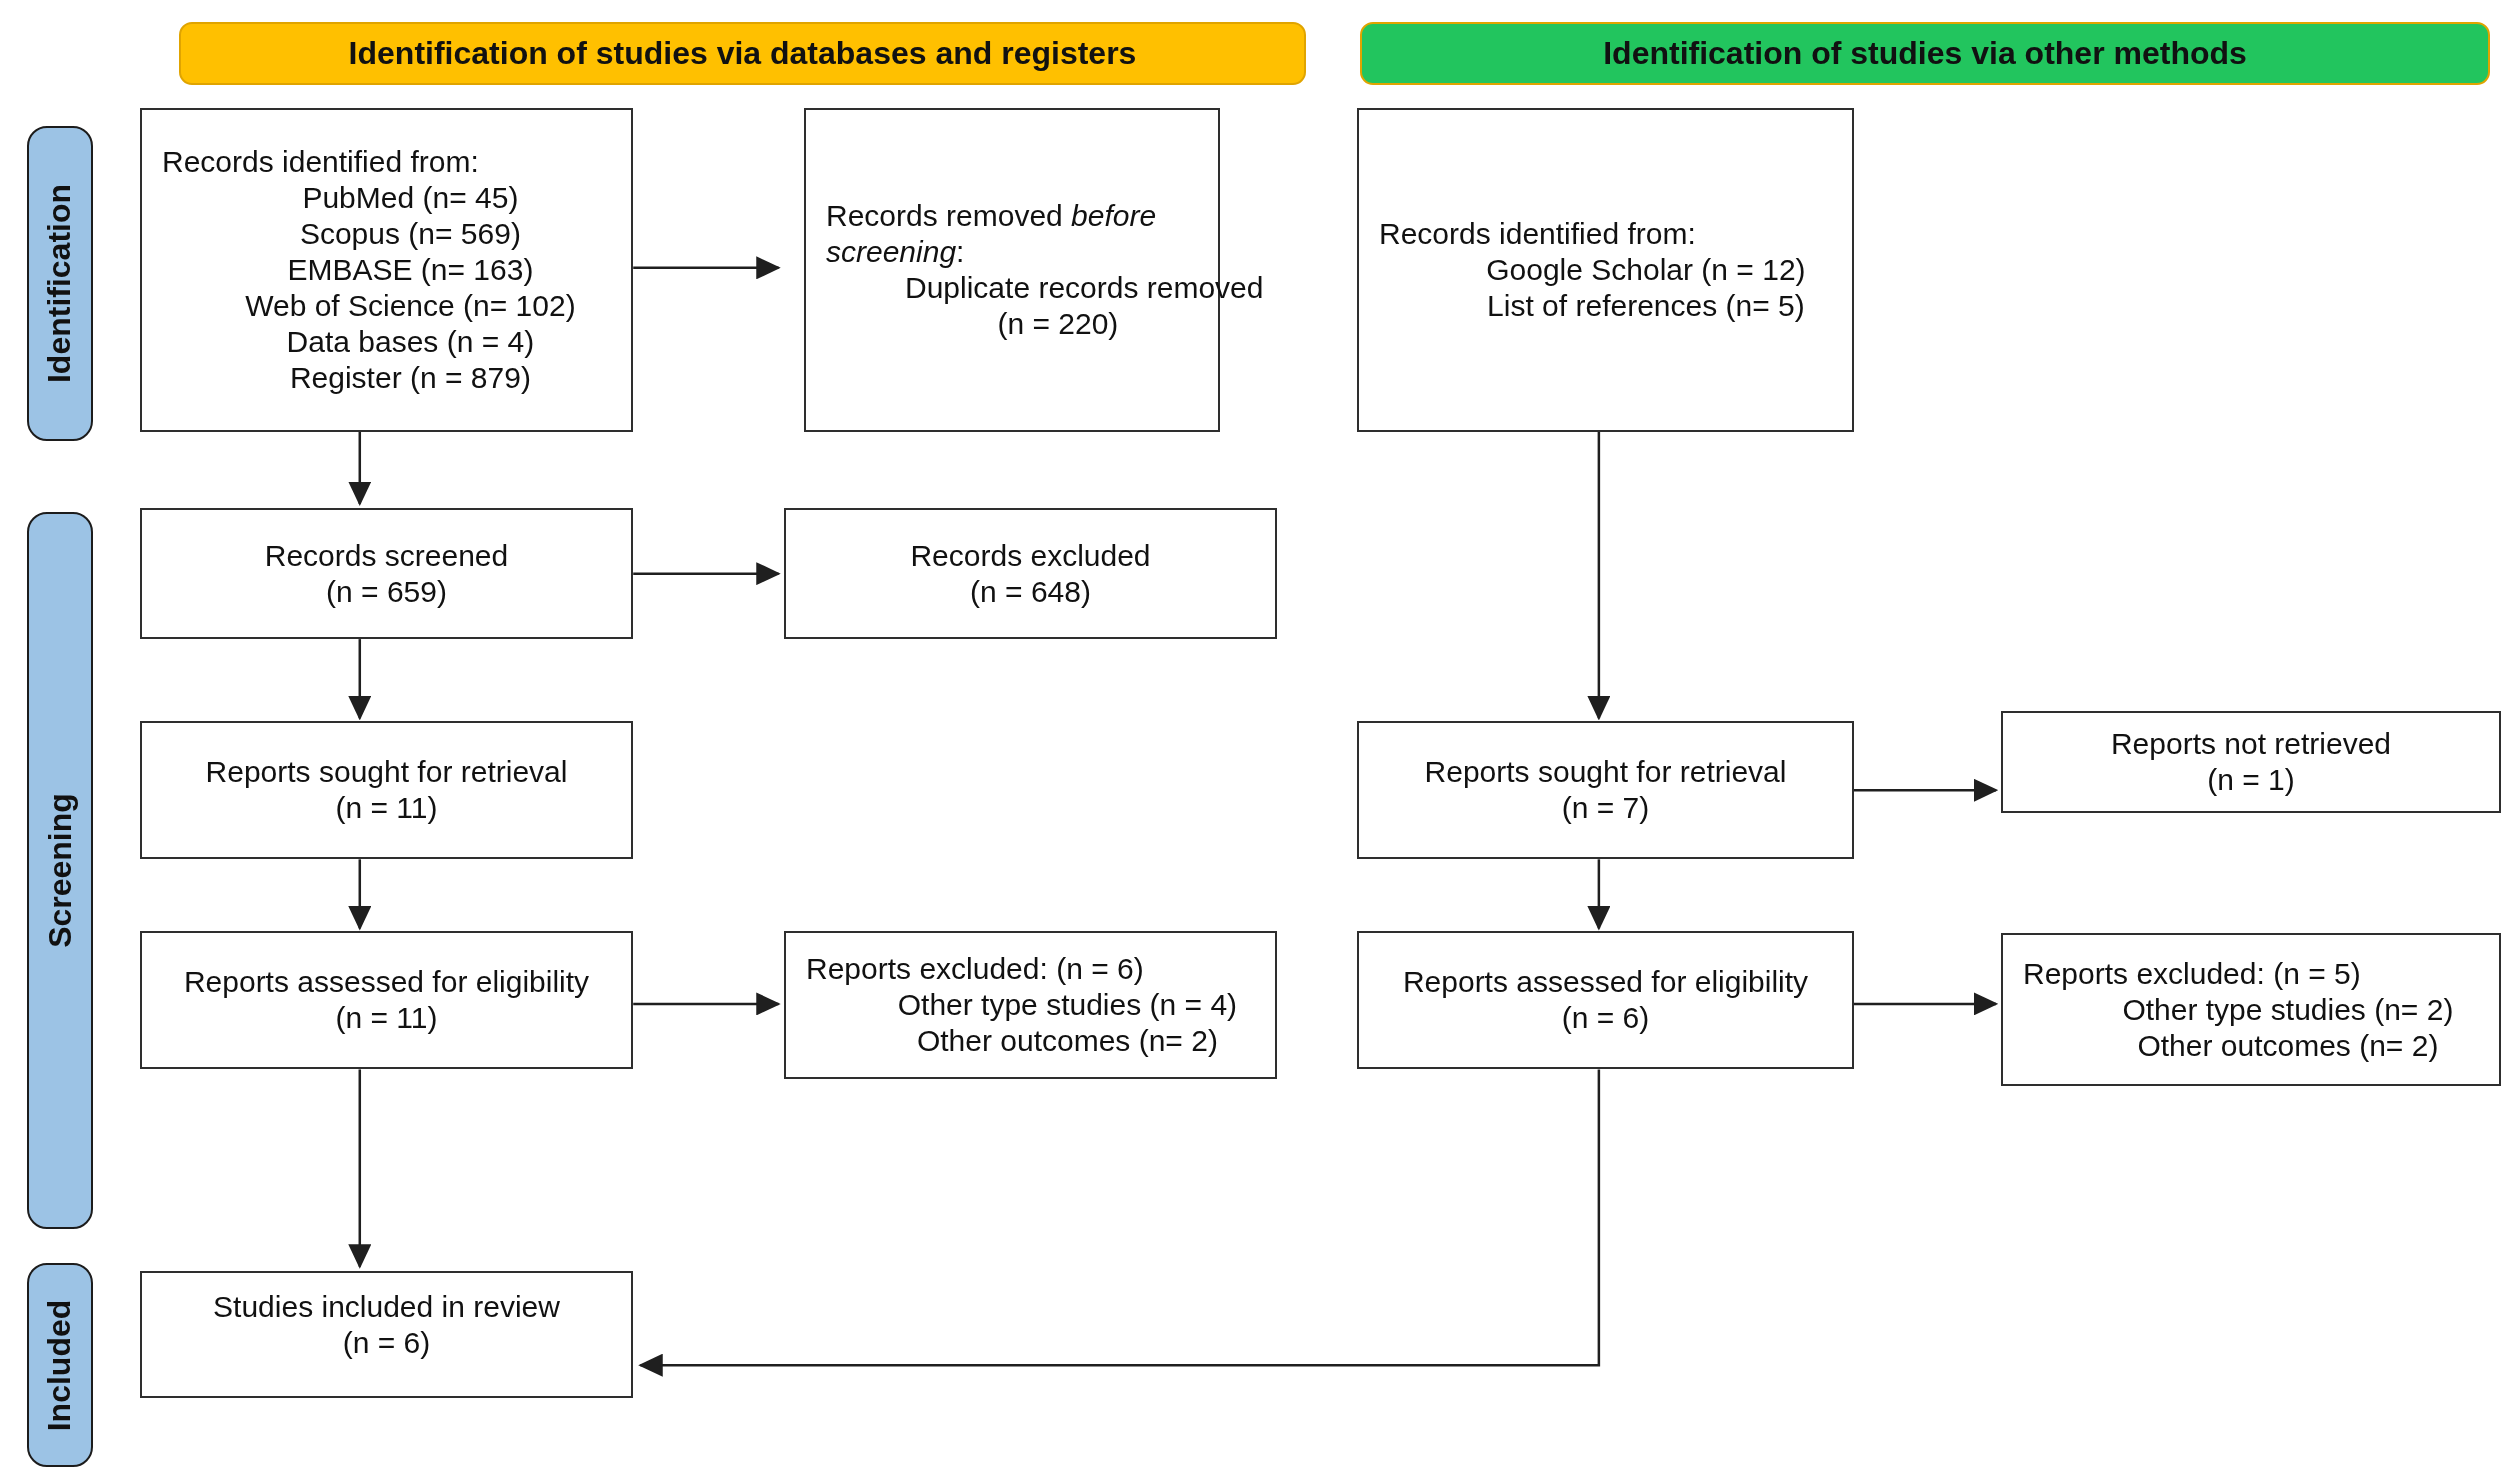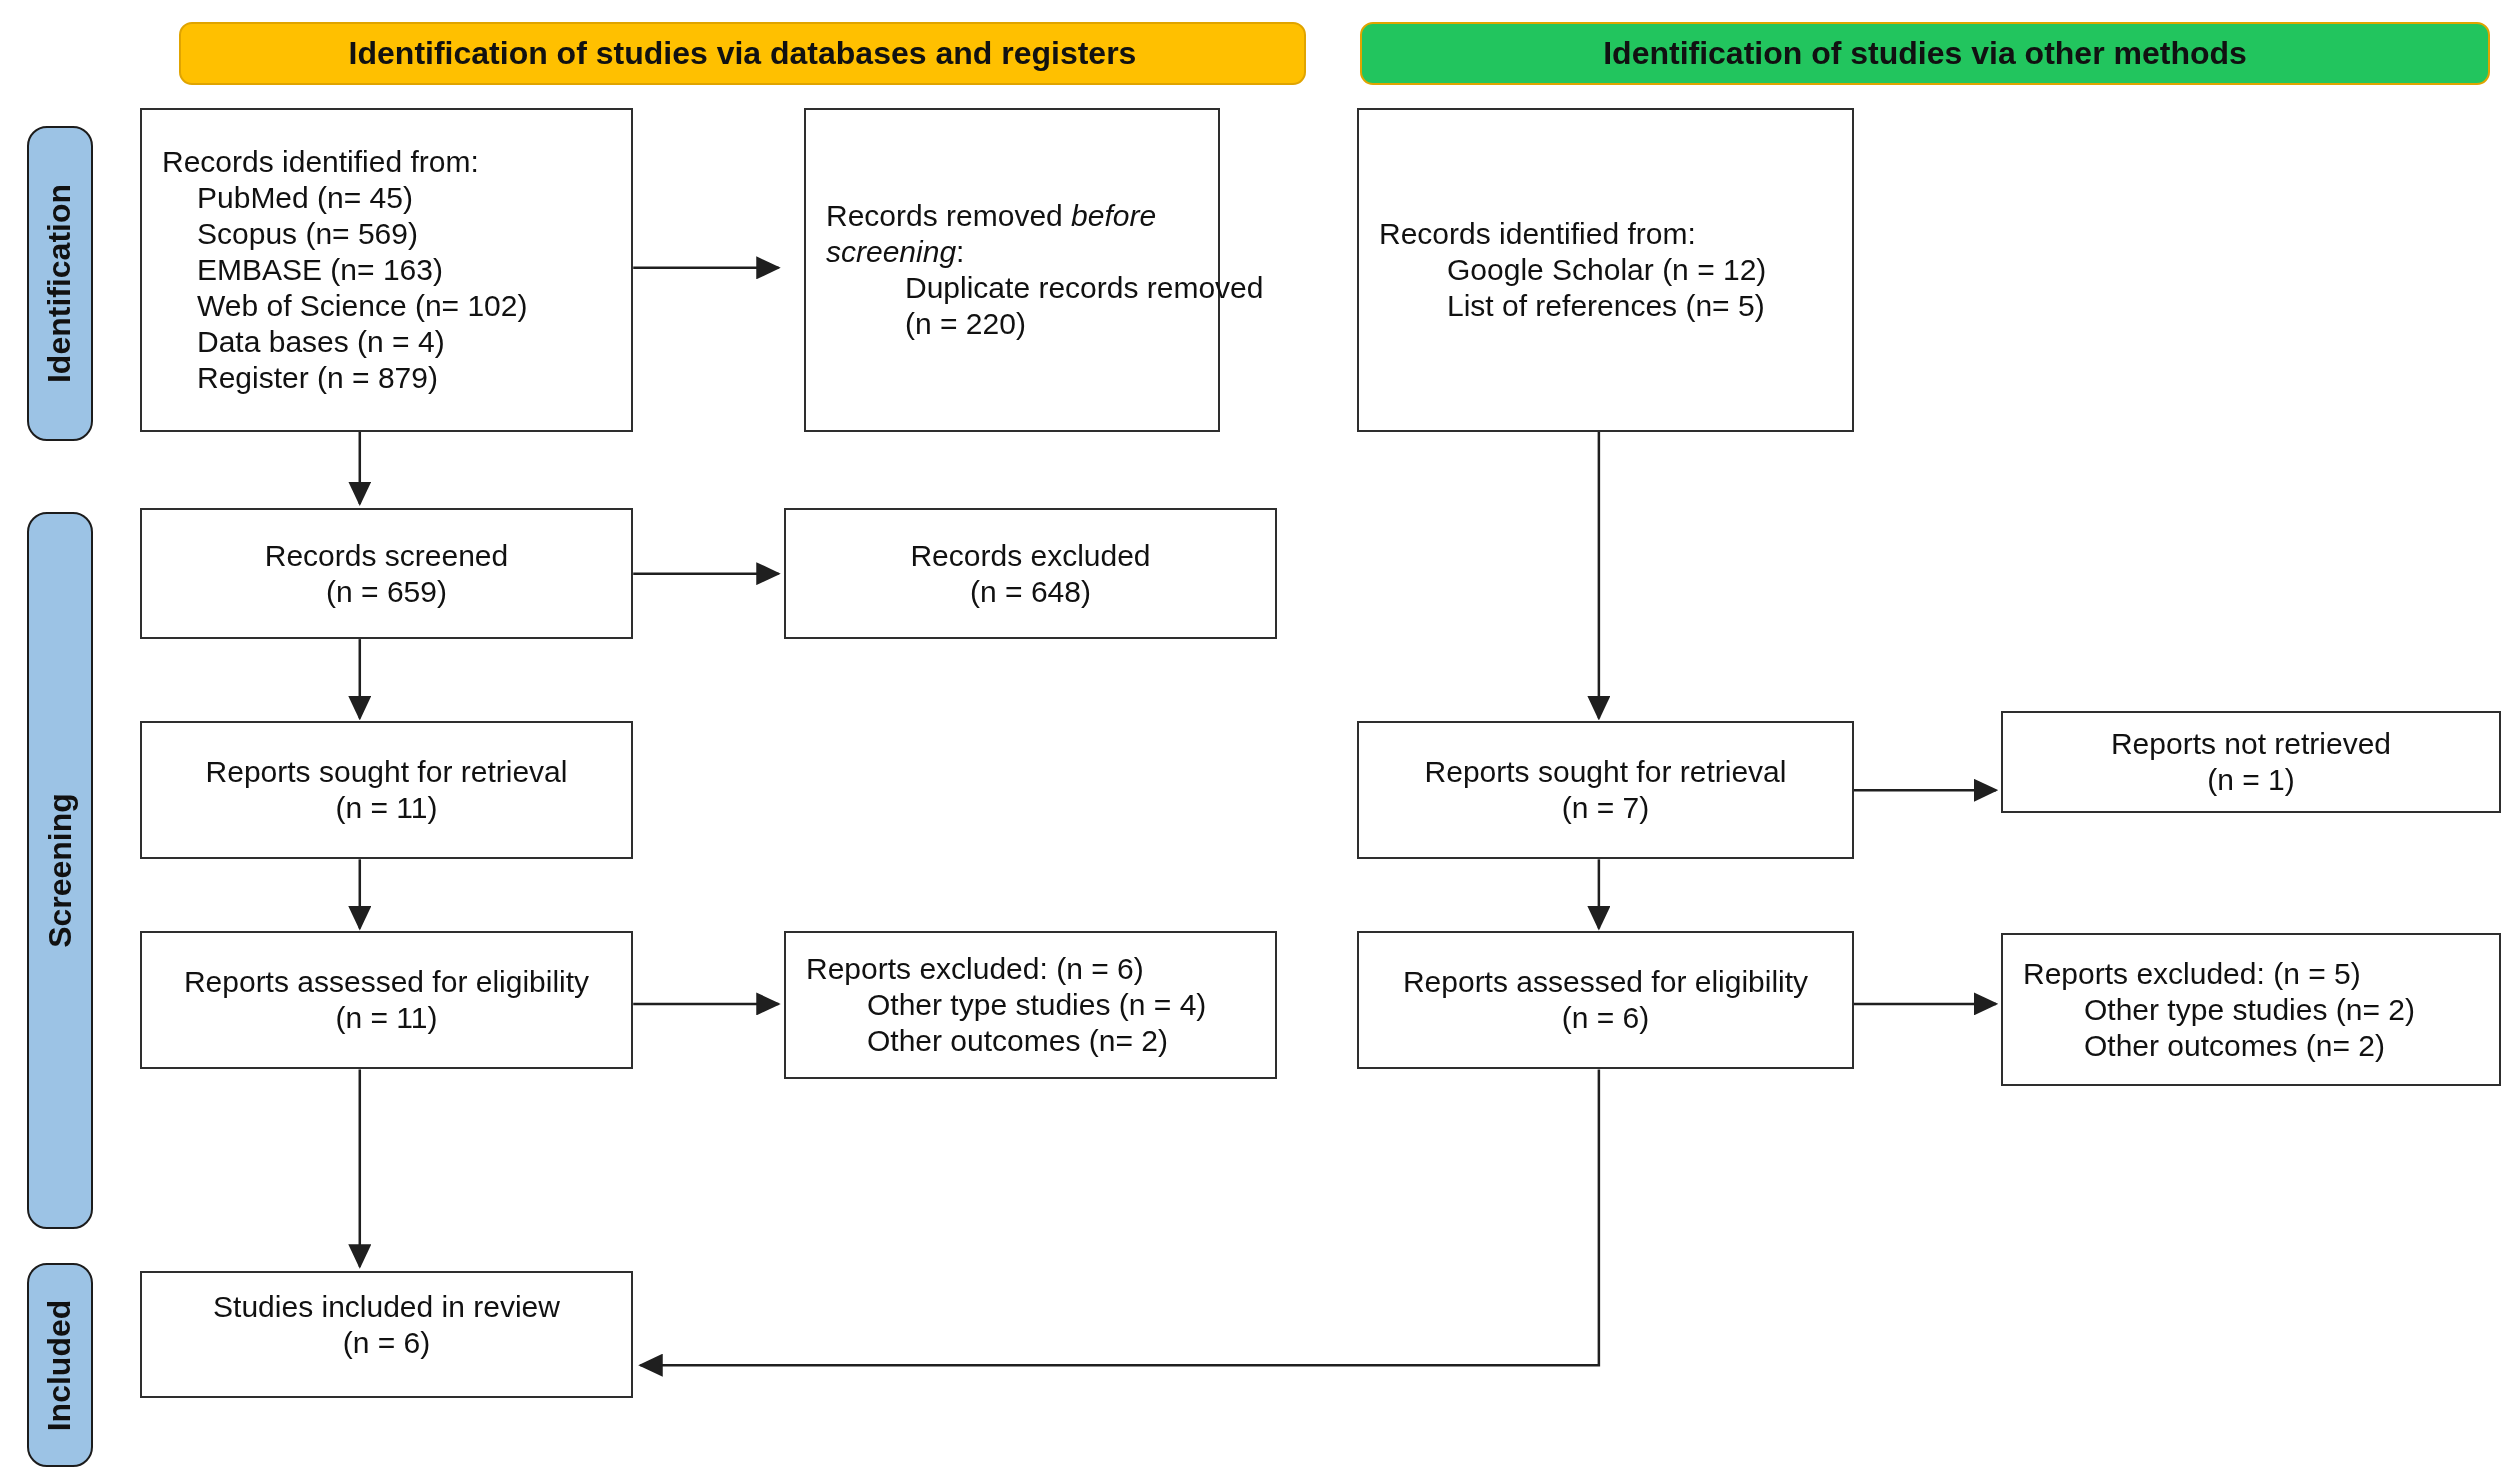--- a/index.html
+++ b/index.html
@@ -61,21 +61,21 @@
     flex-direction:column;
     justify-content:center;
     font-size:30px;
     line-height:36px;
     color:#111111;
   }
   .box.center{align-items:center;text-align:center;}
   .box.leftalign{padding-left:20px;padding-right:7.2px;}
   .box.top{justify-content:flex-start;padding-top:16px;}
   .bl{white-space:nowrap;}
-  .ind{padding-left:var(--ind,36px);}
+  .ind{padding-left:var(--ind,36px);text-align:center;}
   
   svg.arrows{position:absolute;left:0;top:0;width:2512px;height:1479px;pointer-events:none;}
 </style>
 </head>
 <body>
 
 <div class="page">
 
   <div class="banner banner-left" style="background-color: rgb(255, 192, 0);">
     <span>Identification of studies via databases and registers</span>

